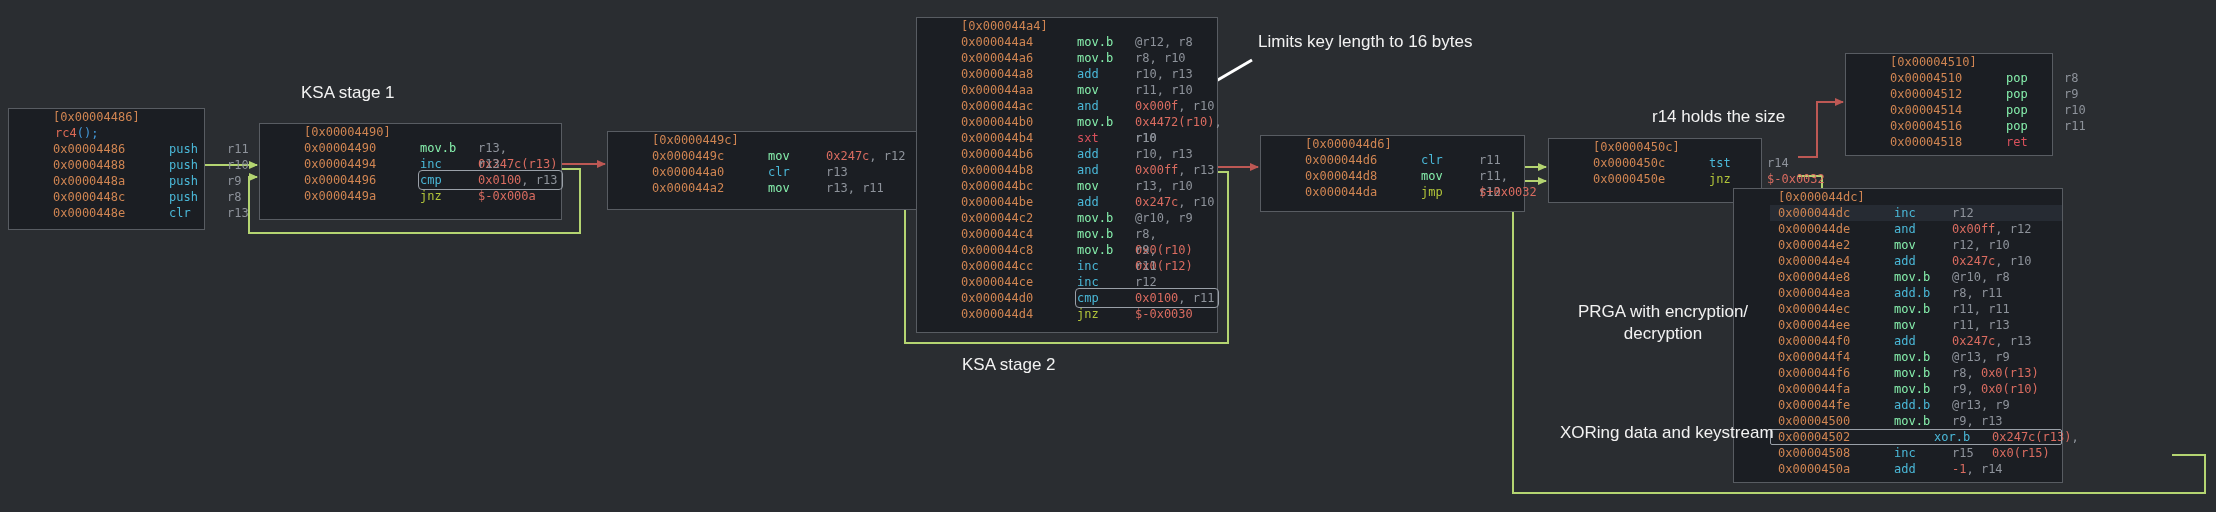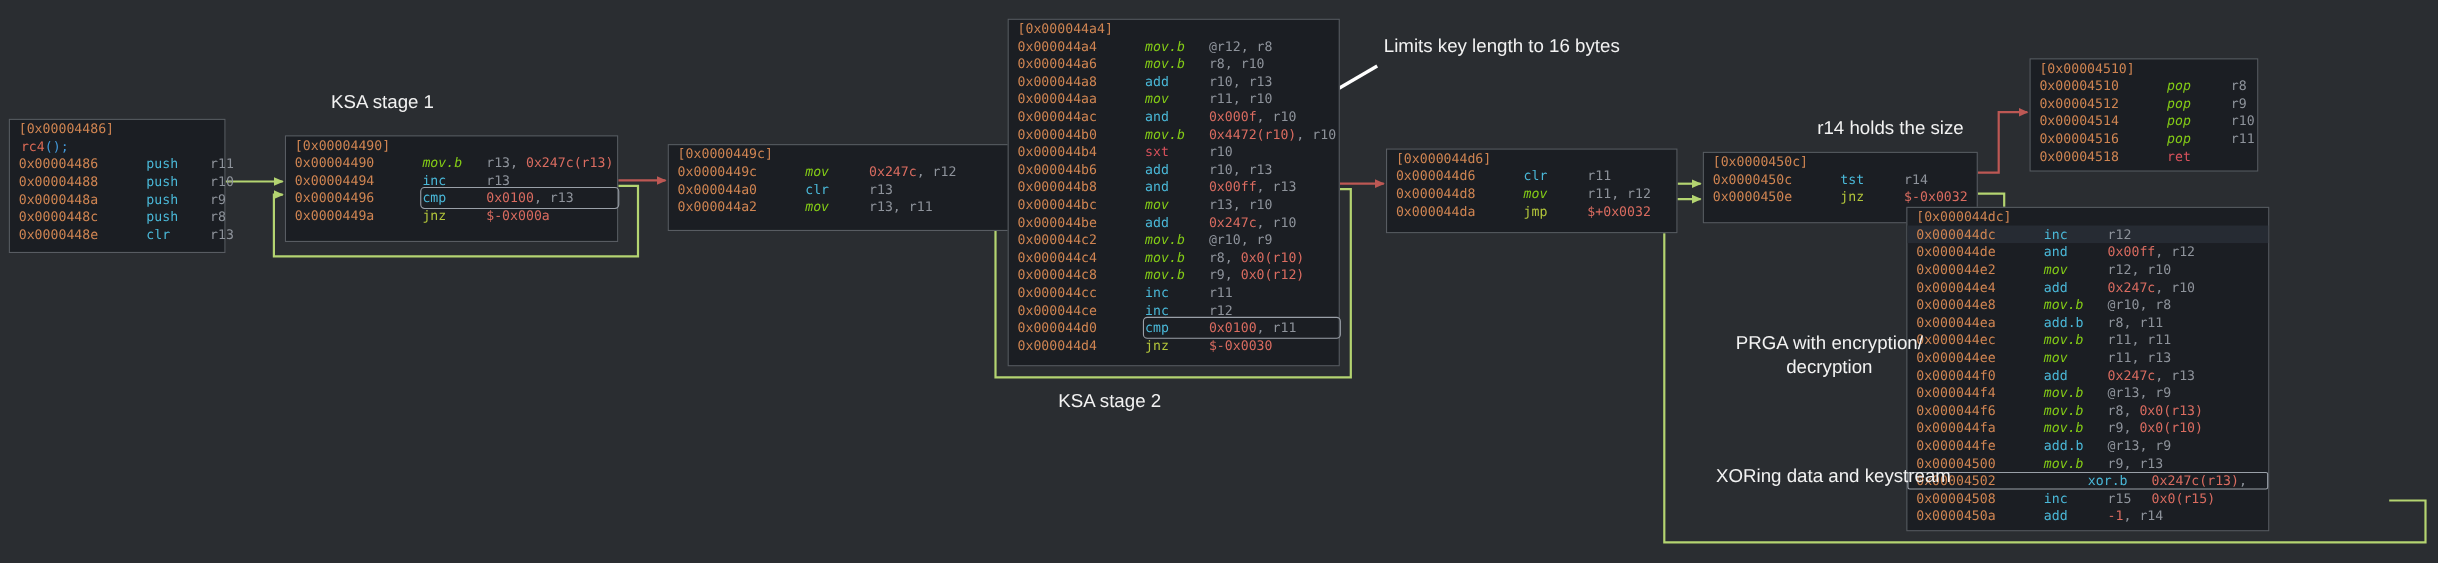--- a/index.html
+++ b/index.html
@@ -1,31 +1,31 @@
 <!DOCTYPE html>
 <html><head>
 <meta charset="utf-8">
 <style>
   html,body{margin:0;padding:0;background:#2a2d31;width:2216px;height:512px;overflow:hidden;}
   #canvas{position:relative;width:2216px;height:512px;background:#2a2d31;
           font-family:"DejaVu Sans Mono", monospace;}
   #edges{position:absolute;left:0;top:0;z-index:1;}
   .block{position:absolute;z-index:2;background:#1b1e23;border:1px solid #585c62;
-         box-sizing:border-box;font-size:12px;line-height:16px;color:#8e939b;}
+         box-sizing:border-box;font-size:12px;line-height:16px;color:#8e939b;padding-left:36px;}
   .bheader{height:16px;padding-left:8px;color:#d08552;white-space:pre;}
   .fnline{height:16px;padding-left:10px;white-space:pre;}
   .fnname{color:#dc6a55;} .fnpunct{color:#4298d8;}
   .row{display:flex;height:16px;padding-left:8px;position:relative;}
   .row.hl{background:#262b33;}
   .row.box-full{outline:1px solid #9aa0a8;outline-offset:-1px;border-radius:2px;gap:40px;}
   .addr{width:116px;color:#d08552;flex:0 0 auto;}
   .mrest{display:flex;flex:1 1 auto;}
   .mrest.box-part{outline:1px solid #9aa0a8;outline-offset:1px;border-radius:2px;}
   .mn{width:58px;flex:0 0 auto;}
-  .mn-plain{color:#84cc16;font-style:italic;} .mn-math{color:#4ab8d8;} .mn-jump{color:#b2c53a;} .mn-invalid{color:#d8515c;}
+  .mn-plain{color:#86efac;} .mn-math{color:#4ab8d8;} .mn-jump{color:#b2c53a;} .mn-invalid{color:#d8515c;}
   .t-reg{color:#8e939b;} .t-imm{color:#da6c60;} .t-sep{color:#8e939b;}
   .graph-label{position:absolute;z-index:3;color:#f2f2f2;font-family:"Liberation Sans",sans-serif;
                font-size:17px;line-height:22px;white-space:pre;}
 </style>
 </head>
 <body>
 
 <div id="canvas">
   <svg id="edges" width="2216" height="512">
     <defs>
@@ -294,21 +294,21 @@
           </span>
         </div>
         <div class="row">
           <span class="addr">0x000044da</span>
           <span class="mrest">
             <span class="mn mn-jump">jmp</span>
             <span><span class="t-imm">$+0x0032</span></span>
           </span>
         </div>
       </div>
-      <div class="block" style="left: 1548px; top: 138px; width: 250px; height: 65px;">
+      <div class="block" style="left: 1548px; top: 138px; width: 214px; height: 65px;">
         <div class="bheader">[0x0000450c]</div>
         <div class="row">
           <span class="addr">0x0000450c</span>
           <span class="mrest">
             <span class="mn mn-math">tst</span>
             <span><span class="t-reg">r14</span></span>
           </span>
         </div>
         <div class="row">
           <span class="addr">0x0000450e</span>

